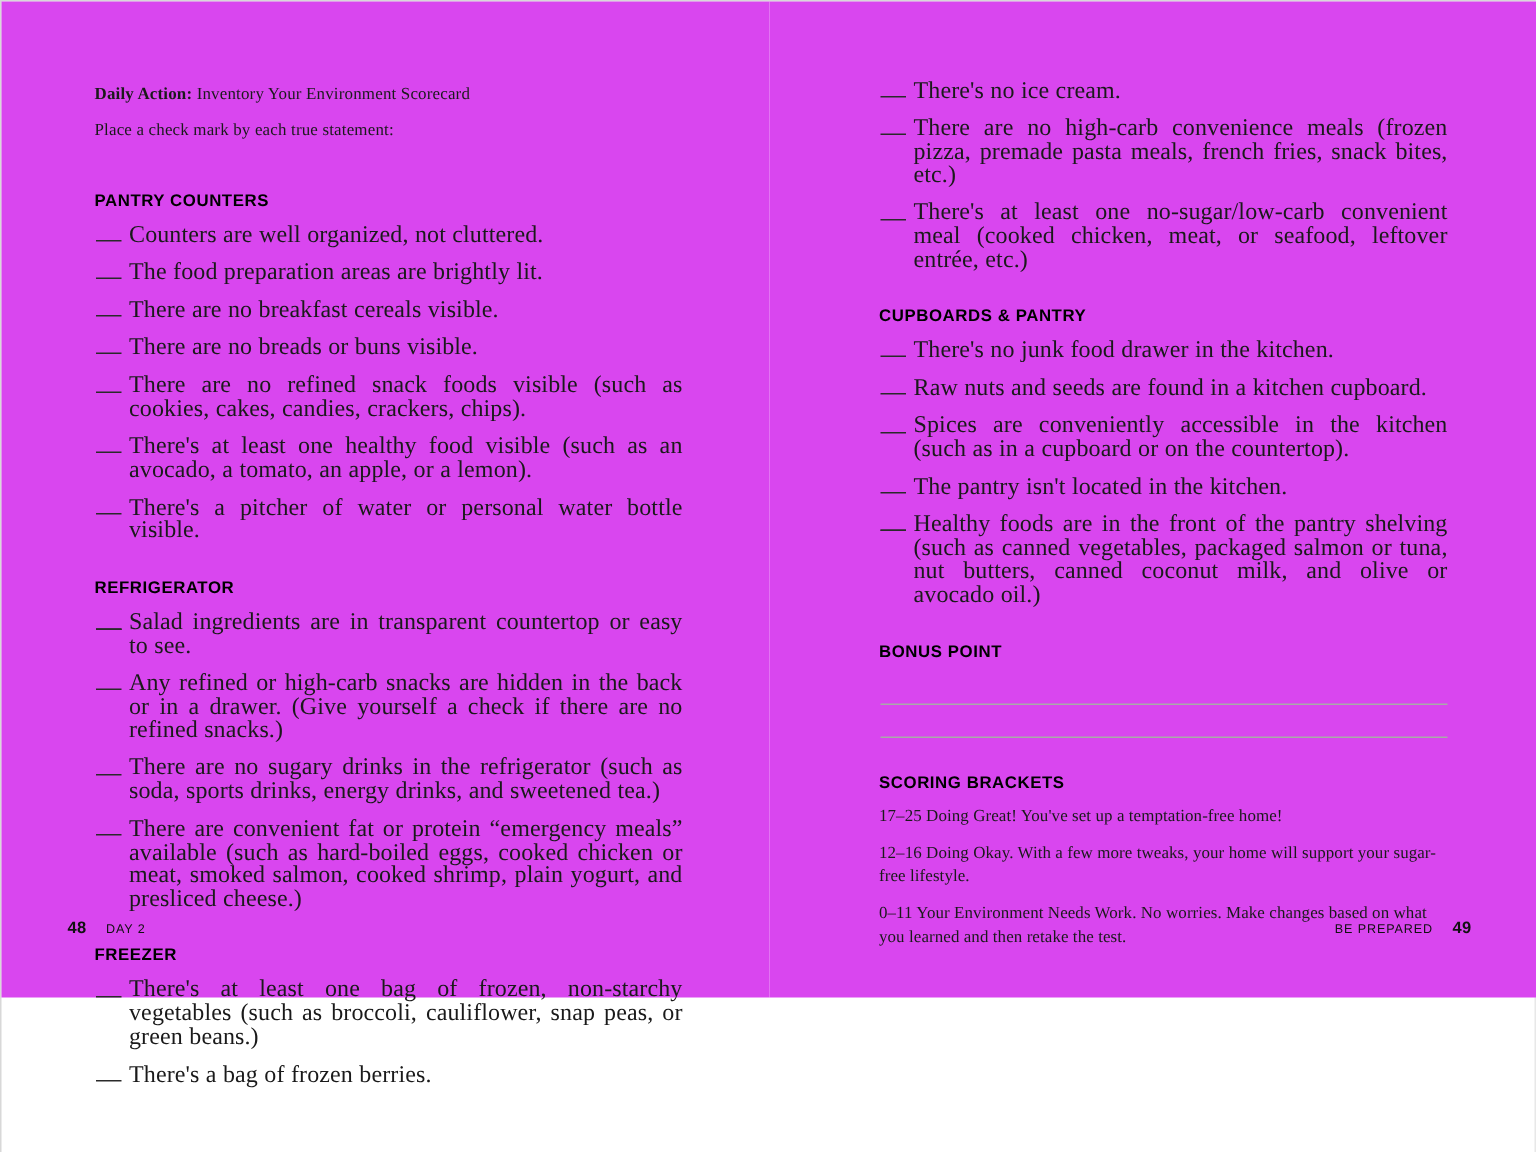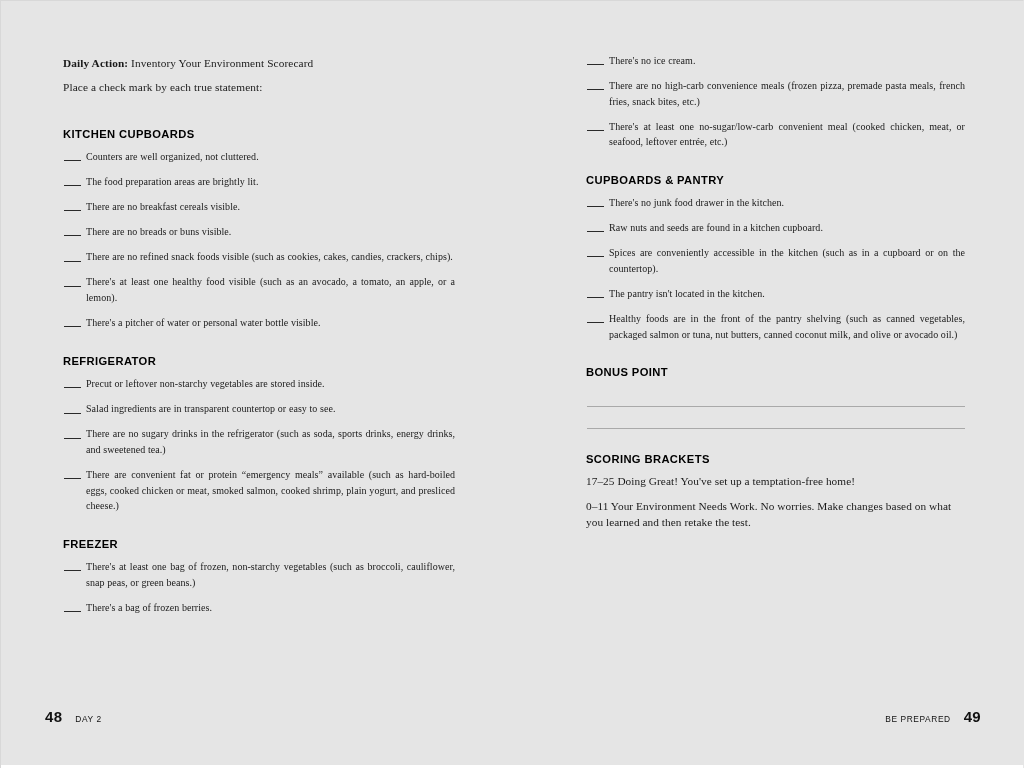--- a/index.html
+++ b/index.html
@@ -23,22 +23,22 @@
     background: #ffffff;
     box-sizing: border-box;
     border-top: 1px solid #d8d8d8;
     border-left: 1px solid #d8d8d8;
     border-right: 1px solid #e8e8e8;
   }
 
   .page {
     position: absolute;
     top: 0;
-    height: 764px;
-    background: #e5e5e5;
+    height: 664px;
+    background: #d946ef;
   }
   .page-left  { left: 0;   width: 512px; }
   .page-right { left: 512px; width: 512px; }
 
   
   .col {
     position: absolute;
     top: 52px;
   }
   .col-left  { left: 62px;  width: 392px; }
@@ -60,21 +60,21 @@
     font-size: 11.2px;
     letter-spacing: 0.035em;
     color: #000;
     margin: 24px 0 9px 0;
   }
   .section-head.first { margin-top: 30px; }
 
   
   .item {
     position: relative;
-    font-size: 10px;
+    font-size: 16px;
     line-height: 15.6px;
     text-align: justify;
     margin: 0 0 9.5px 0;
     padding-left: 23px;
     letter-spacing: 0.005em;
     word-spacing: 0.01em;
   }
   .item:last-child { margin-bottom: 0; }
   .blank {
     position: absolute;
@@ -113,55 +113,55 @@
     font-size: 8.4px;
     letter-spacing: 0.07em;
     color: #111;
     display: flex;
     align-items: baseline;
   }
   .footer-left  { left: 44px; }
   .footer-right { right: 44px; }
   .folio {
     font-weight: bold;
-    font-size: 15px;
+    font-size: 11px;
     letter-spacing: 0.02em;
   }
   .footer-left .folio  { margin-right: 13px; }
   .footer-right .folio { margin-left: 13px; }
 </style>
 </head>
 <body>
 
 <div class="spread">
 
   <div class="page page-left">
     <div class="col col-left">
 
       <p class="intro-line"><b>Daily Action:</b><span> Inventory Your Environment Scorecard</span></p>
 
       <p class="intro-line">Place a check mark by each true statement:</p>
 
-      <div class="section-head first">KITCHEN CUPBOARDS</div>
+      <div class="section-head first">PANTRY COUNTERS</div>
       <div>
         <p class="item"><span class="blank"></span><span>Counters are well organized, not cluttered.</span></p>
         <p class="item"><span class="blank"></span><span>The food preparation areas are brightly lit.</span></p>
         <p class="item"><span class="blank"></span><span>There are no breakfast cereals visible.</span></p>
         <p class="item"><span class="blank"></span><span>There are no breads or buns visible.</span></p>
         <p class="item"><span class="blank"></span><span>There are no refined snack foods visible (such as cookies, cakes, candies, crackers, chips).</span></p>
         <p class="item"><span class="blank"></span><span>There's at least one healthy food visible (such as an avocado, a tomato, an apple, or a lemon).</span></p>
         <p class="item"><span class="blank"></span><span>There's a pitcher of water or personal water bottle visible.</span></p>
       </div>
 
       <div class="section-head">REFRIGERATOR</div>
       <div>
         <p class="item"><span class="blank"></span></p>
-        <p class="item"><span class="blank"></span><span>Precut or leftover non-starchy vegetables are stored inside.</span></p>
+        <p class="item"><span class="blank"></span></p>
         <p class="item"><span class="blank"></span><span>Salad ingredients are in transparent countertop or easy to see.</span></p>
-        <p class="item"><span class="blank"></span></p>
+        <p class="item"><span class="blank"></span><span>Any refined or high-carb snacks are hidden in the back or in a drawer. (Give yourself a check if there are no refined snacks.)</span></p>
         <p class="item"><span class="blank"></span><span>There are no sugary drinks in the refrigerator (such as soda, sports drinks, energy drinks, and sweetened tea.)</span></p>
         <p class="item"><span class="blank"></span><span>There are convenient fat or protein “emergency meals” available (such as hard-boiled eggs, cooked chicken or meat, smoked salmon, cooked shrimp, plain yogurt, and presliced cheese.)</span></p>
       </div>
 
       <div class="section-head">FREEZER</div>
       <div>
         <p class="item"><span class="blank"></span><span>There's at least one bag of frozen, non-starchy vegetables (such as broccoli, cauliflower, snap peas, or green beans.)</span></p>
         <p class="item"><span class="blank"></span><span>There's a bag of frozen berries.</span></p>
       </div>
 
@@ -195,20 +195,21 @@
       <div class="section-head">BONUS POINT</div>
 
       <div class="rules">
         <div class="rule-line"></div>
         <div class="rule-line"></div>
       </div>
 
       <div class="section-head">SCORING BRACKETS</div>
       <div>
         <p class="score-para">17–25 Doing Great! You've set up a temptation-free home!</p>
+        <p class="score-para">12–16 Doing Okay. With a few more tweaks, your home will support your sugar-free lifestyle.</p>
         <p class="score-para">0–11 Your Environment Needs Work. No worries. Make changes based on what you learned and then retake the test.</p>
       </div>
 
     </div>
 
     <div class="footer footer-right">
       <span>BE PREPARED</span>
       <span class="folio">49</span>
     </div>
   </div>

